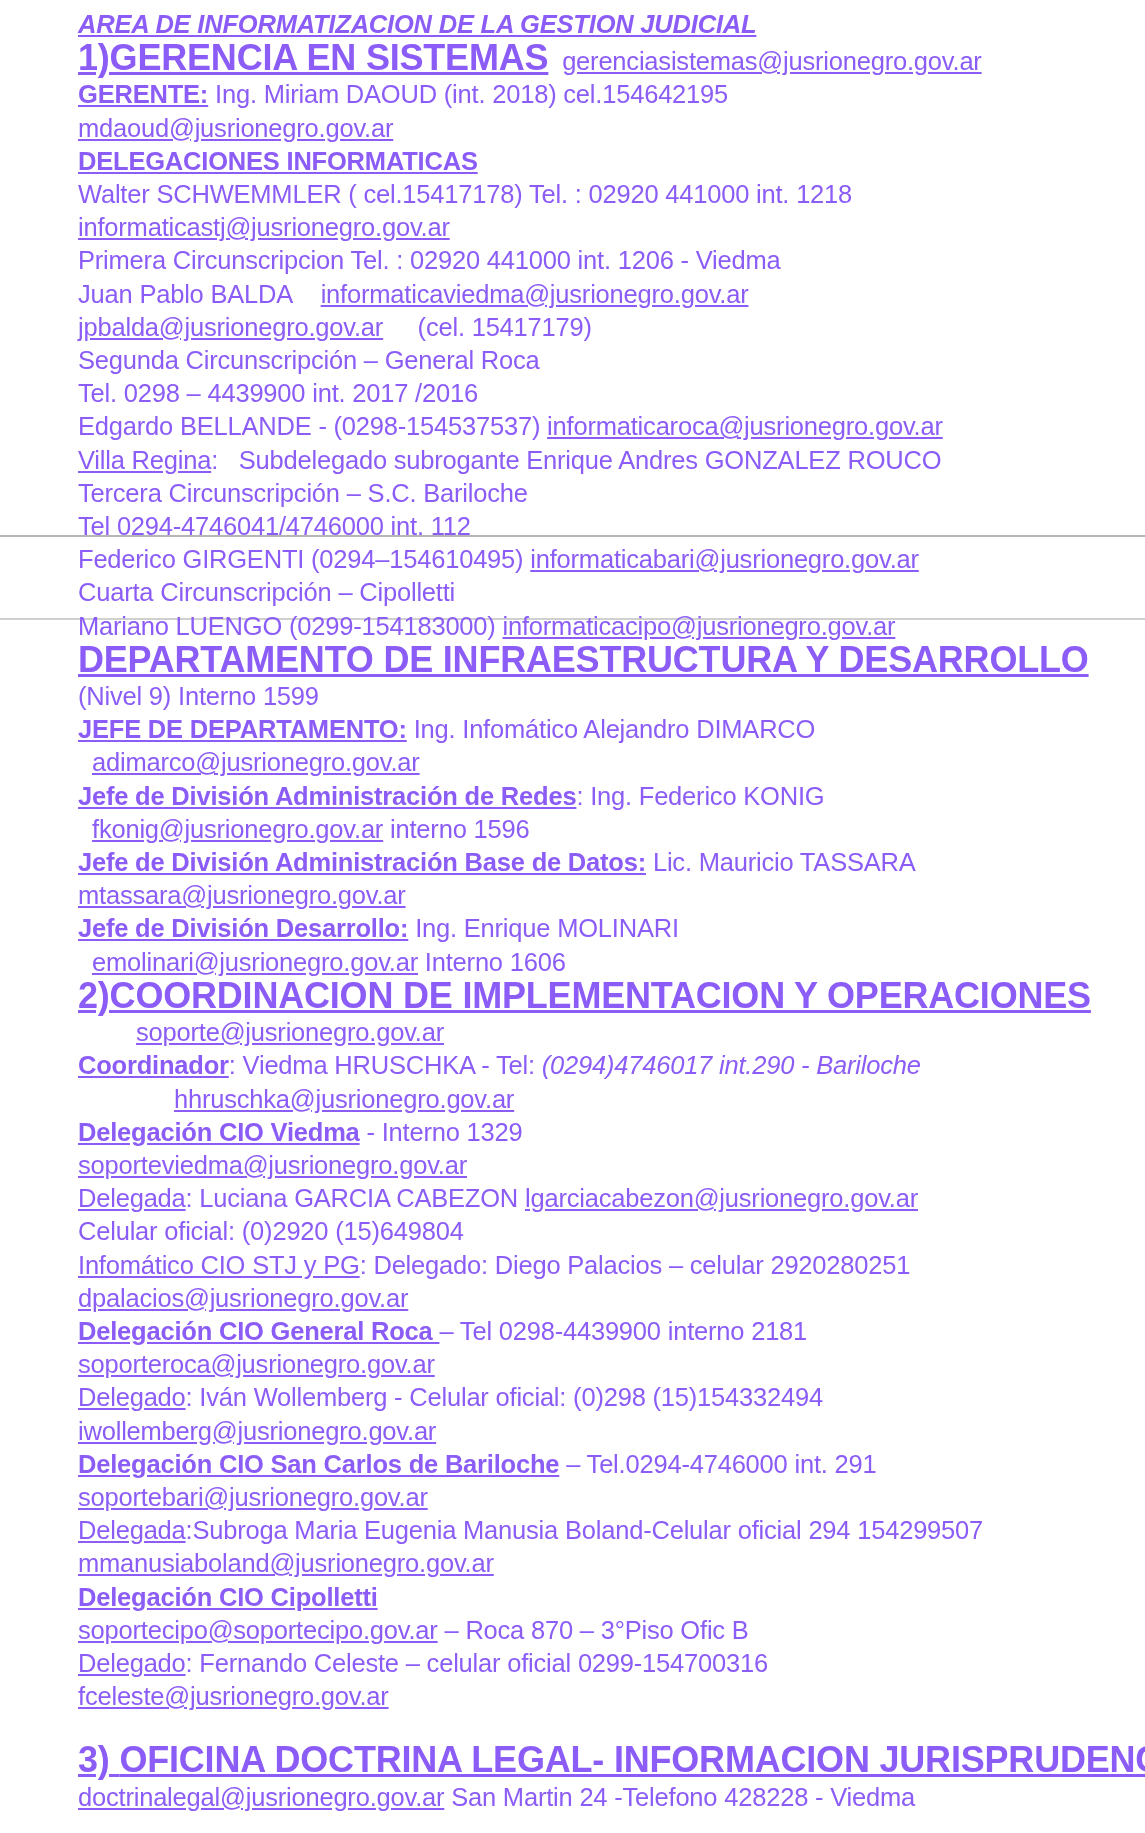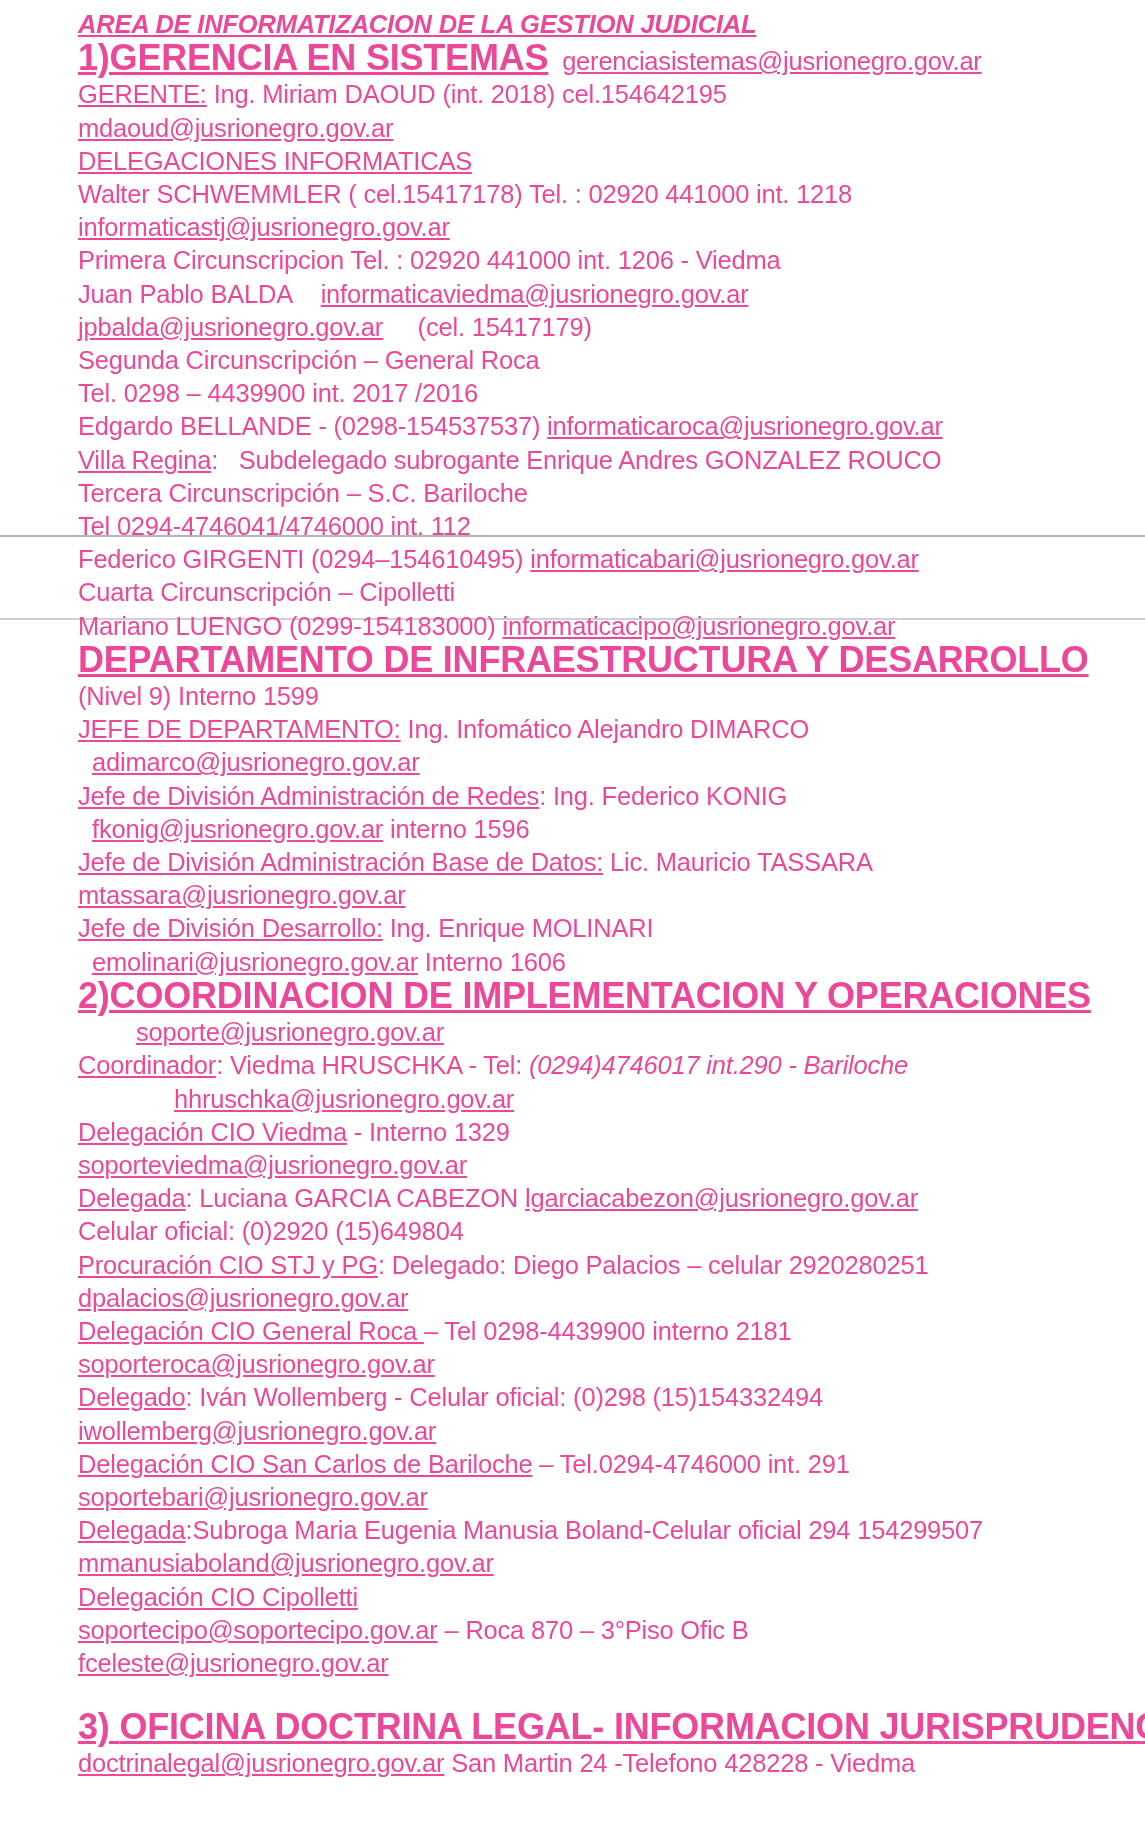--- a/index.html
+++ b/index.html
@@ -24,26 +24,26 @@
     position: absolute;
     left: 78px;
     top: 8px;
     width: 1040px;
   }
   .line {
     font-size: 25.5px;
     line-height: 33.2px;
     white-space: nowrap;
     letter-spacing: -0.2px;
-    color: #ec4899;
+    color: #8b5cf6;
   }
   .b  { font-weight: normal; }
   .i  { font-style: italic; }
   .u  { text-decoration: underline; text-underline-offset: 2px; }
-  .bu { font-weight: normal; text-decoration: underline; text-underline-offset: 2px; }
+  .bu { font-weight: bold; text-decoration: underline; text-underline-offset: 2px; }
   .biu{ font-weight: bold; font-style: italic; text-decoration: underline; text-underline-offset: 2px; }
   .mail { text-decoration: underline; text-underline-offset: 2px; }
   .big { font-size: 36px; font-weight: bold; }
   .ind1 { padding-left: 14px; }
   .ind3 { padding-left: 58px; }
   .ind4 { padding-left: 96px; }
   .gap  { height: 30px; }
   .divider {
     position: absolute;
     left: 0;
@@ -186,21 +186,21 @@
       <span class="mail">soporteviedma@jusrionegro.gov.ar</span>
     </div>
     <div class="line">
       <span class="u">Delegada</span><span>: Luciana GARCIA CABEZON </span><span class="mail">lgarciacabezon@jusrionegro.gov.ar</span>
     </div>
     <div class="line">
       <span>Celular oficial: (0)2920 (15)649804</span>
     </div>
 
     <div class="line">
-      <span class="u">Procuración CIO STJ y PG</span><span>: Delegado: Diego Palacios – celular 2920280251</span>
+      <span class="u">Infomático CIO STJ y PG</span><span>: Delegado: Diego Palacios – celular 2920280251</span>
     </div>
     <div class="line">
       <span class="mail">dpalacios@jusrionegro.gov.ar</span>
     </div>
 
     <div class="line">
       <span class="bu">Delegación CIO General Roca </span><span>– Tel 0298-4439900 interno 2181</span>
     </div>
     <div class="line">
       <span class="mail">soporteroca@jusrionegro.gov.ar</span>
@@ -223,20 +223,23 @@
     </div>
     <div class="line">
       <span class="mail">mmanusiaboland@jusrionegro.gov.ar</span>
     </div>
 
     <div class="line">
       <span class="bu">Delegación CIO Cipolletti</span>
     </div>
     <div class="line">
       <span class="mail">soportecipo@soportecipo.gov.ar</span><span> – Roca 870 – 3°Piso Ofic B</span>
+    </div>
+    <div class="line">
+      <span class="u">Delegado</span><span>: Fernando Celeste – celular oficial 0299-154700316</span>
     </div>
     <div class="line">
       <span class="mail">fceleste@jusrionegro.gov.ar</span>
     </div>
 
     <div class="gap"></div>
 
     <div class="line">
       <span class="bu big">3) </span><span class="bu big">OFICINA  DOCTRINA  LEGAL- INFORMACION   JURISPRUDENCIAL</span>
     </div>

